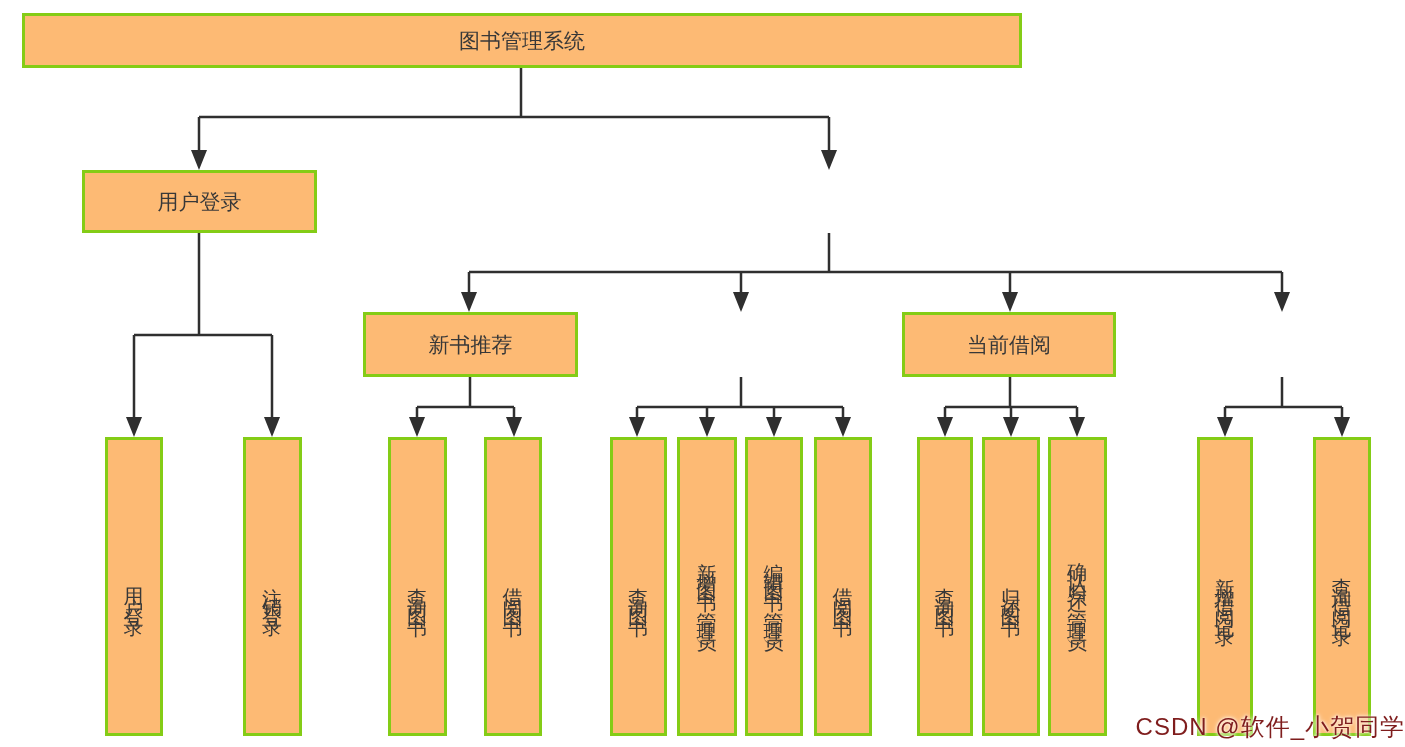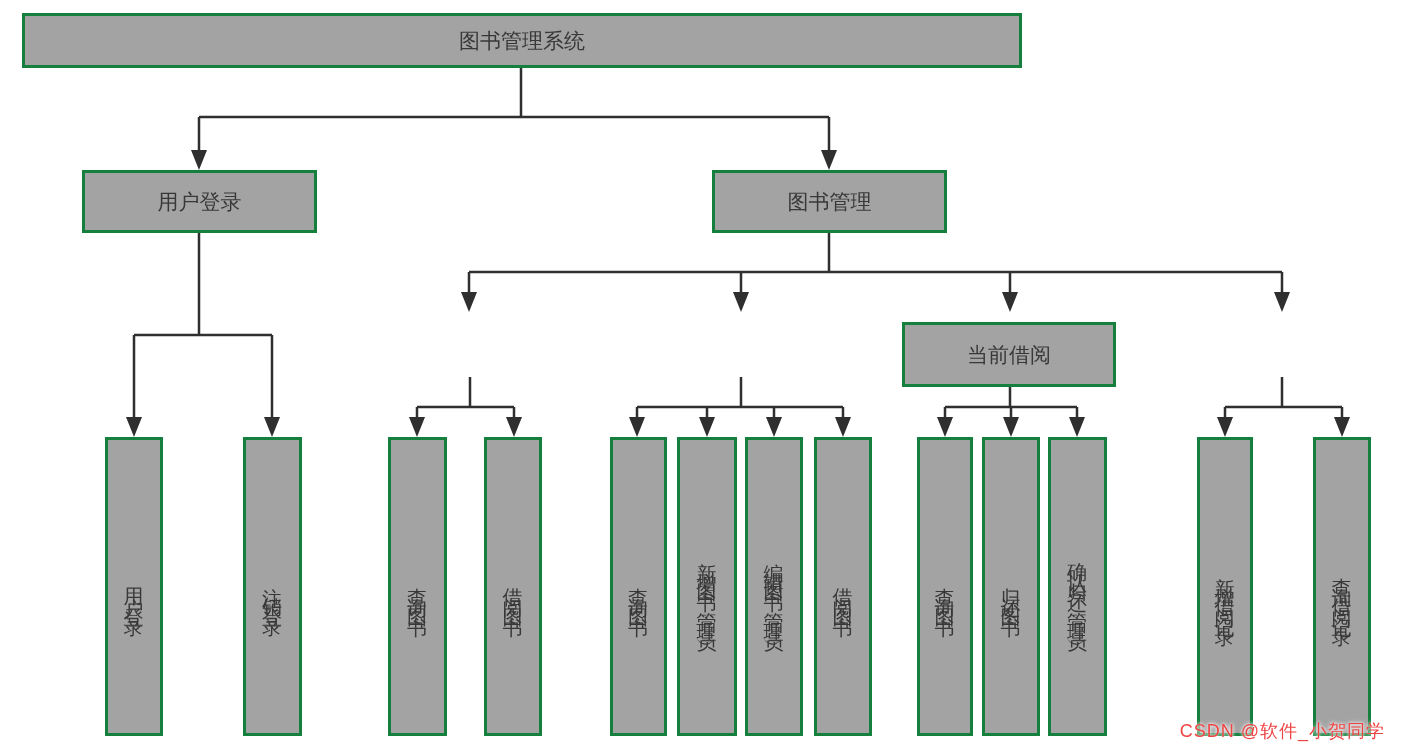--- a/index.html
+++ b/index.html
@@ -12,45 +12,45 @@
     overflow: hidden;
   }
   .connectors {
     position: absolute;
     left: 0; top: 0;
     width: 1405px; height: 747px;
   }
   .node {
     position: absolute;
     box-sizing: border-box;
-    background: #a3a3a3;
-    border: 3px solid #15803d;
+    background: #fdba74;
+    border: 3px solid #84cc16;
     display: flex;
     align-items: center;
     justify-content: center;
     color: #383838;
   }
   .hnode { font-size: 21px; }
   .leaf { top: 437px; height: 299px; }
   .vtext {
     writing-mode: vertical-rl;
     text-orientation: mixed;
     font-size: 20px;
     line-height: 1;
     letter-spacing: 10px;
     margin-bottom: -10px;
     white-space: nowrap;
     color: #383838;
   }
   .watermark {
     position: absolute;
-    right: 20px;
+    right: 0;
     bottom: 4px;
-    font-size: 18px;
-    color: #ef4444;
+    font-size: 24px;
+    color: #7f1d1d;
     text-shadow: 0 0 3px #ffffff, 0 0 5px #ffffff;
     z-index: 5;
     letter-spacing: 1px;
   }
 </style>
 </head>
 <body>
 
 <div class="canvas">
 
@@ -85,25 +85,25 @@
     </g>
   </svg>
 
   <div class="node hnode" style="left:22px;top:13px;width:1000px;height:55px">
     <span>图书管理系统</span>
   </div>
 
   <div class="node hnode" style="left:82px;top:170px;width:235px;height:63px">
     <span>用户登录</span>
   </div>
-  <div class="node hnode" style="left:712px;top:170px;width:235px;height:63px">
-    <span>图书管理</span>
+
+  <div class="node hnode" style="left:363px;top:312px;width:215px;height:65px">
+    <span>新书推荐</span>
   </div>
-
-  <div class="node hnode" style="left:902px;top:322px;width:214px;height:65px">
+  <div class="node hnode" style="left:902px;top:312px;width:214px;height:65px">
     <span>当前借阅</span>
   </div>
 
   <div class="node leaf" style="left:105px;width:58px">
     <span class="vtext">用户登录</span>
   </div>
   <div class="node leaf" style="left:243px;width:59px">
     <span class="vtext">注销登录</span>
   </div>
 

